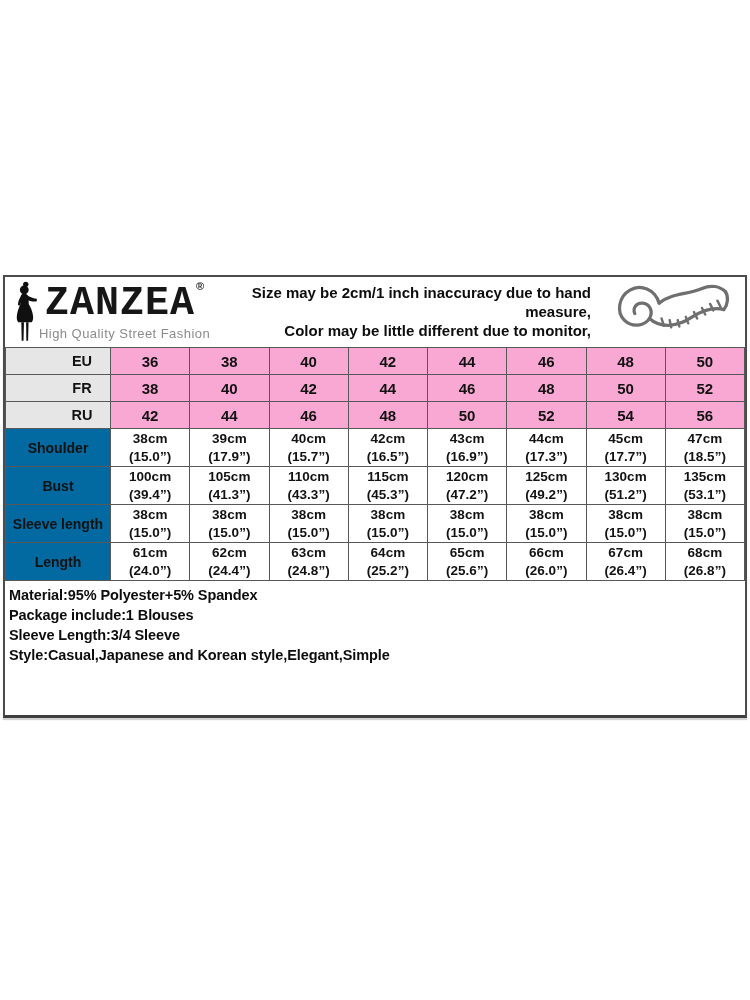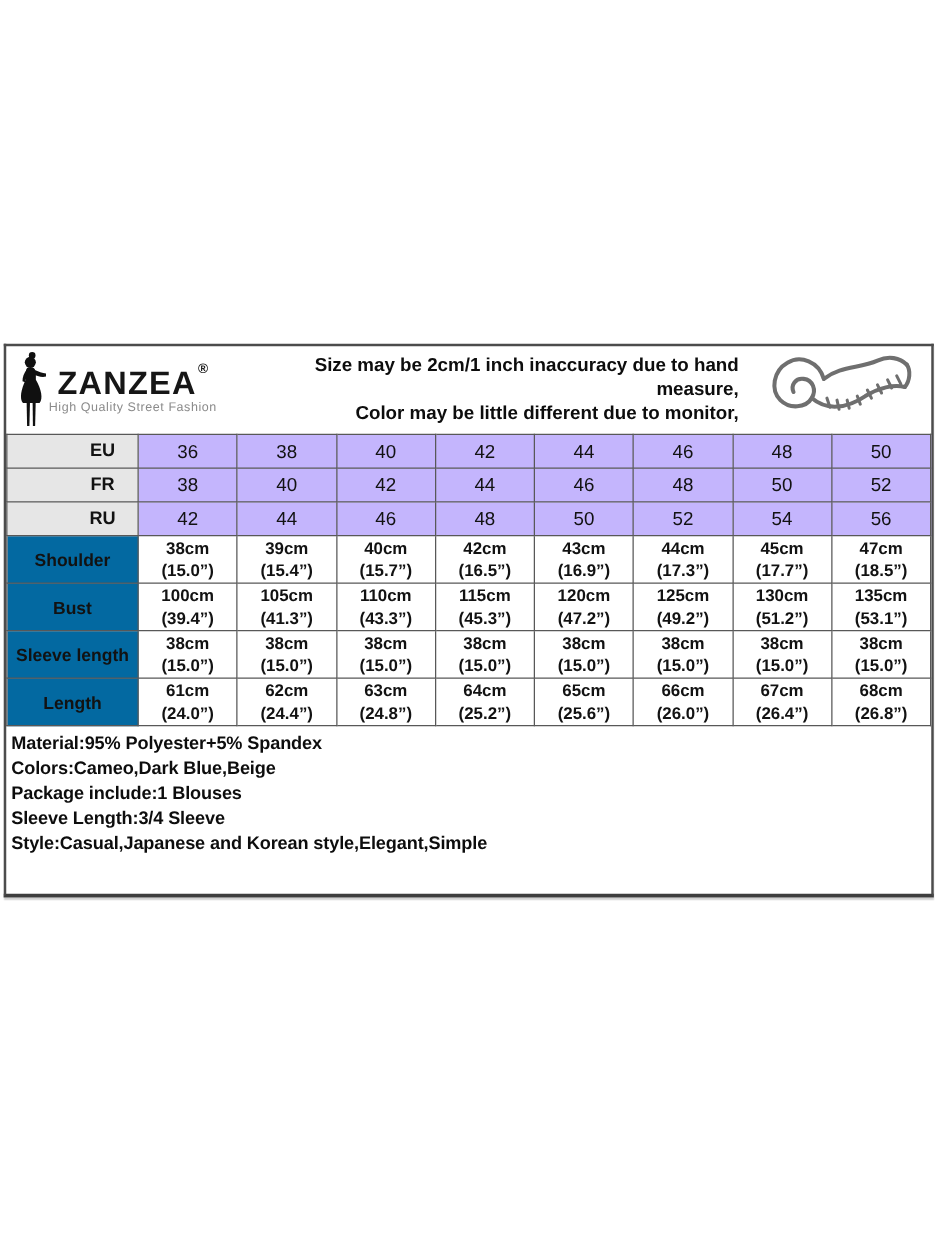--- a/index.html
+++ b/index.html
@@ -11,36 +11,36 @@
     background:#ffffff; border:2px solid #4c4c4c; border-bottom:3px solid #3e3e3e;
     box-shadow:0 2px 1px rgba(0,0,0,0.18);
     display:flex; flex-direction:column;
   }
   
   .band { height:70px; display:flex; align-items:center; }
   .logo { width:188px; display:flex; align-items:center; padding-left:7px; }
   .logo-figure svg { display:block; }
   .logo-text { display:flex; flex-direction:column; align-items:center; margin-left:1px; }
   .brand-row { display:flex; align-items:flex-start; line-height:1; }
-  .brand { font-family:Liberation Sans, sans-serif; font-weight:700; font-size:26px; letter-spacing:1px; color:#161616; }
+  .brand { font-family:Liberation Mono, monospace; font-weight:700; font-size:40px; letter-spacing:1px; color:#161616; }
   .reg { font-size:11px; font-weight:700; color:#222; margin-left:1px; margin-top:-3px; }
-  .tagline { font-size:10px; color:#8b8b8b; letter-spacing:0.45px; margin-top:2px; white-space:nowrap; }
+  .tagline { font-size:13px; color:#8b8b8b; letter-spacing:0.45px; margin-top:2px; white-space:nowrap; }
   .disclaimer { flex:1; text-align:right; font-weight:700; font-size:15px; line-height:19px; color:#0d0d0d; padding:0 4px 2px 4px; }
   .tape { width:150px; display:flex; justify-content:center; align-items:center; padding-right:4px; }
   
   table.size-table { width:100%; border-collapse:collapse; table-layout:fixed; }
   col.c-label { width:105px; }
   .size-table th, .size-table td { border:1px solid #585858; text-align:center; vertical-align:middle; padding:0; }
   .r-head { height:36px; }
   .r-head th { background:#e6e6e6; }
   .corner-line { font-size:13.5px; line-height:16px; font-weight:700; }
   .size-head { font-size:15px; font-weight:700; }
   .r-region { height:27px; }
   .r-region th { background:#e6e6e6; font-size:14.5px; font-weight:700;padding-left:48px; }
-  .r-region td { background:#c4b5fd; font-size:15px; font-weight:400; }
+  .r-region td { background:#f9a8d4; font-size:15px; font-weight:700; }
   .r-measure { height:38px; }
   .r-measure th { background:#0369a1; font-size:14px; font-weight:700; }
   .r-measure td { background:#ffffff; font-size:13.5px; font-weight:700; line-height:17.5px; }
   
   .details { flex:1; padding:4px 6px 0 4px; font-weight:700; font-size:14.5px; line-height:20px; letter-spacing:-0.1px; color:#0d0d0d; }
 </style>
 </head>
 <body>
 
 <div class="sheet">
@@ -144,21 +144,21 @@
         </tr>
 
         <tr class="r-measure">
           <th>Shoulder</th>
           <td>
               <div>38cm</div>
               <div>(15.0”)</div>
             </td>
           <td>
               <div>39cm</div>
-              <div>(15.4”)</div>
+              <div>(17.9”)</div>
             </td>
           <td>
               <div>40cm</div>
               <div>(15.7”)</div>
             </td>
           <td>
               <div>42cm</div>
               <div>(16.5”)</div>
             </td>
           <td>
@@ -281,20 +281,19 @@
           <td>
               <div>68cm</div>
               <div>(26.8”)</div>
             </td>
         </tr>
       </tbody>
     </table>
 
     <div class="details">
       <div>Material:95% Polyester+5% Spandex</div>
-      <div>Colors:Cameo,Dark Blue,Beige</div>
       <div>Package include:1 Blouses</div>
       <div>Sleeve Length:3/4 Sleeve</div>
       <div>Style:Casual,Japanese and Korean style,Elegant,Simple</div>
     </div>
 
   </div>
 </div>
 
 </body></html>

